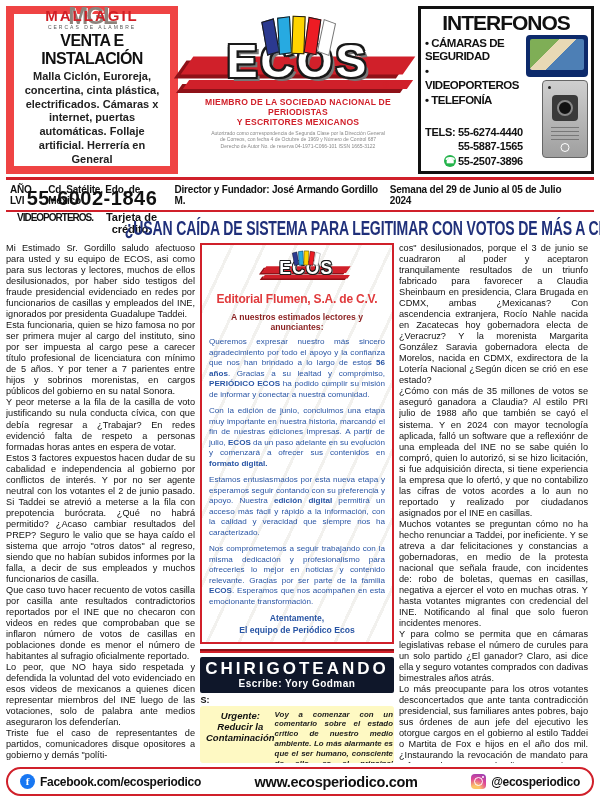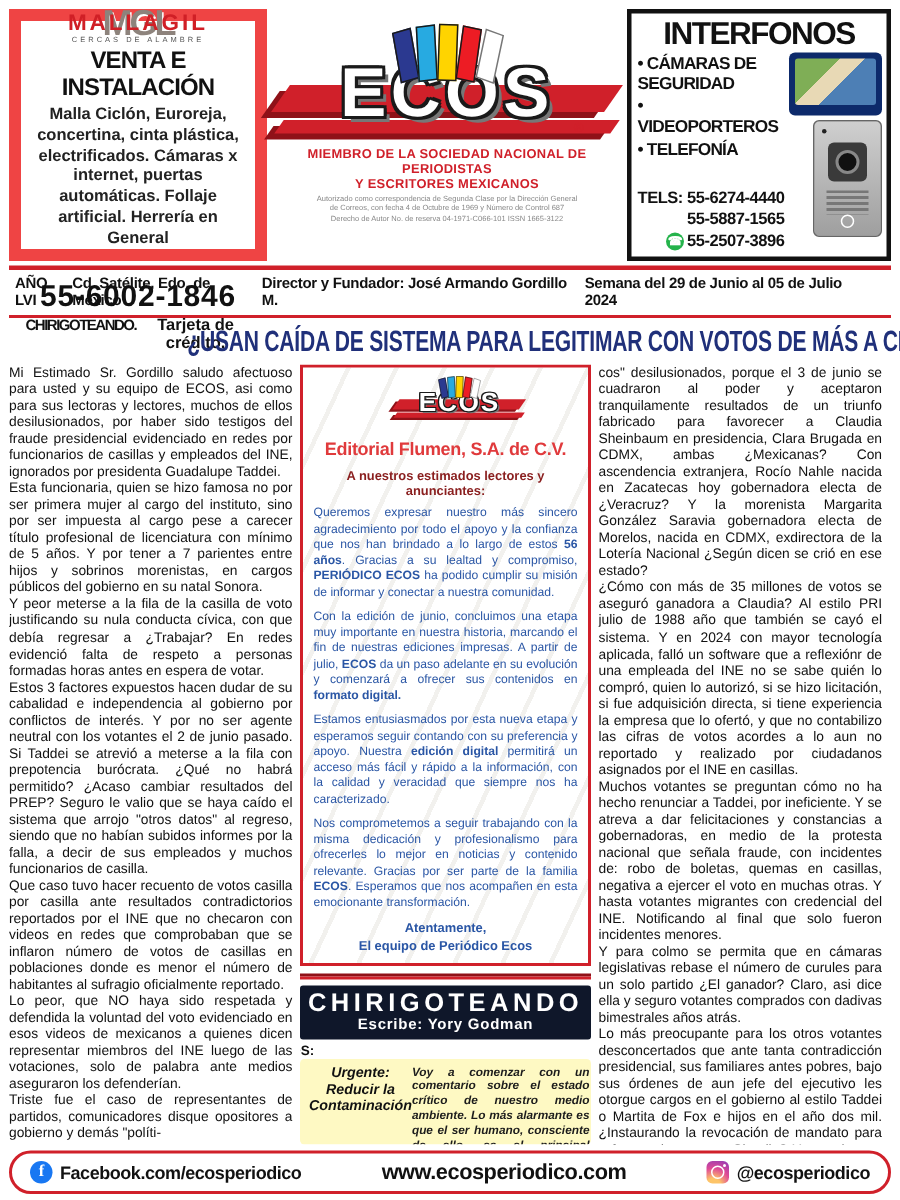--- a/index.html
+++ b/index.html
@@ -146,21 +146,21 @@
     <div class="ad-mallagil">
       <div class="fence">
         <div class="monogram">MGL</div>
       </div>
       <div class="mallagil-brand">MALLAGIL</div>
       <div class="mallagil-sub">CERCAS DE ALAMBRE</div>
       <div class="mallagil-title">VENTA E INSTALACIÓN</div>
       <div class="mallagil-desc">Malla Ciclón, Euroreja, concertina, cinta plástica, electrificados. Cámaras x internet, puertas automáticas. Follaje artificial. Herrería en General</div>
       <div class="mallagil-phone">55-6002-1846</div>
       <div class="mallagil-foot">
-        <span class="mallagil-city">CHIRIGOTEANDO.</span>
+        <span class="mallagil-city">VIDEOPORTEROS.</span>
         <span class="mallagil-pay">Tarjeta de crédito.</span>
       </div>
     </div>
 
     <div class="logo-wrap">
       <div class="ecos-logo">
         <div class="flags">
           <div class="flag f1"></div>
             <div class="flag f2"></div>
             <div class="flag f3"></div>

